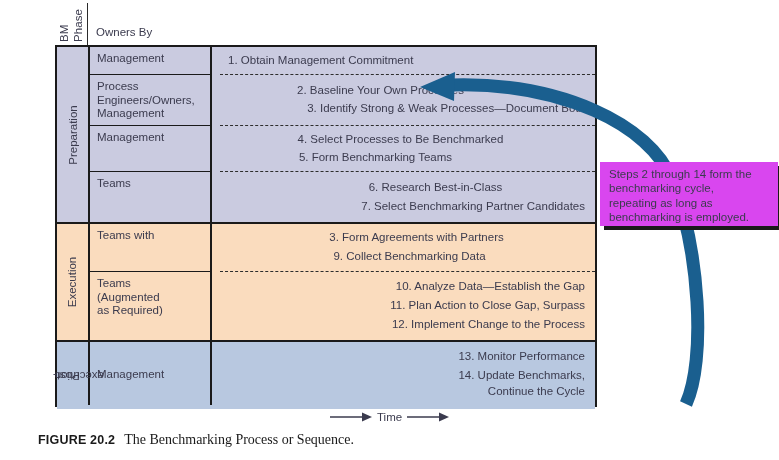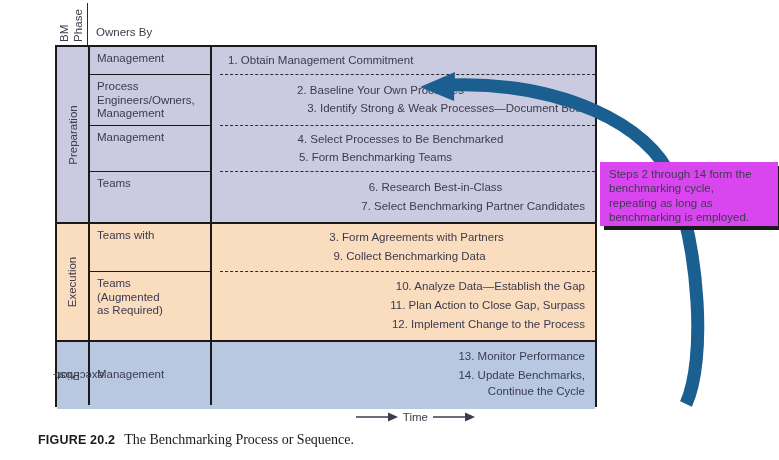--- a/index.html
+++ b/index.html
@@ -171,21 +171,21 @@
     color: #3b3b4e;
   }
 
   
   .time-axis {
     position: absolute;
     left: 330px; top: 406px;
     width: 145px; height: 22px;
     display: flex;
     align-items: center;
-    justify-content: flex-end;
+    justify-content: flex-start;
     gap: 5px;
   }
   .time-axis .lbl {
     font-size: 11.5px;
     color: #3b3b4e;
   }
 
   
   .caption {
     position: absolute;

